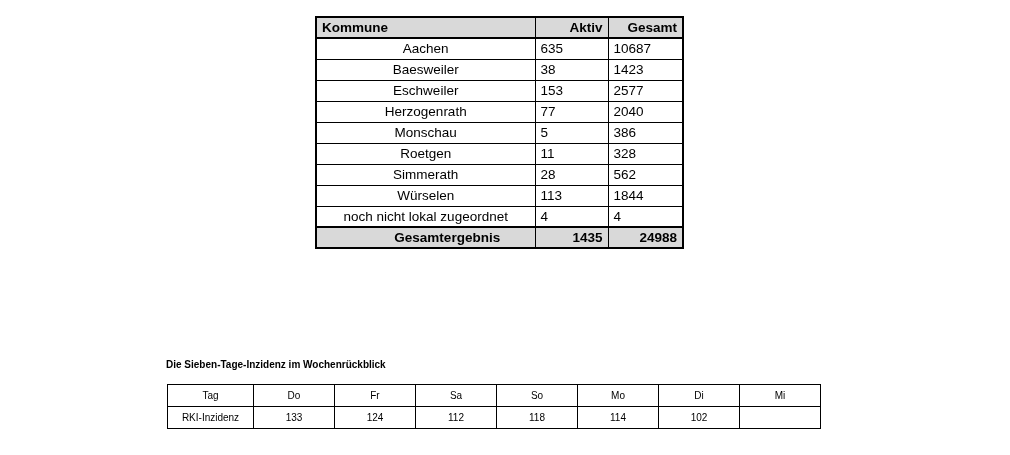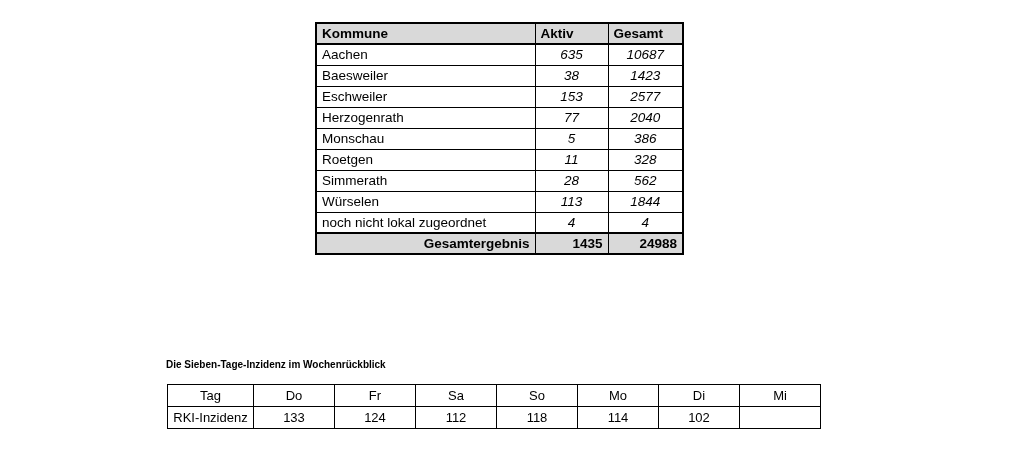--- a/index.html
+++ b/index.html
@@ -15,21 +15,21 @@
     overflow: hidden;
     font-family: "Liberation Sans", sans-serif;
     color: #000000;
     -webkit-font-smoothing: antialiased;
   }
 
   
   #kommunen-table-wrap {
     position: absolute;
     left: 315px;
-    top: 22px;
+    top: 16px;
     width: 369px;
   }
   table.grid {
     border-collapse: collapse;
     table-layout: fixed;
     width: 100%;
     background: #ffffff;
   }
   #kommunen-table {
     border: 2px solid #000000;
@@ -44,31 +44,31 @@
     box-sizing: border-box;
     white-space: nowrap;
     overflow: hidden;
   }
   #kommunen-table thead th {
     background: #d9d9d9;
     font-weight: bold;
     border-bottom: 2px solid #000000;
   }
   #kommunen-table thead th.c-name { text-align: left; }
-  #kommunen-table thead th.c-num  { text-align: left; }
-
-  #kommunen-table tbody td.c-name { text-align: left; }
-  #kommunen-table tbody td.c-num  { text-align: center; font-style: italic; }
+  #kommunen-table thead th.c-num  { text-align: right; }
+
+  #kommunen-table tbody td.c-name { text-align: center; }
+  #kommunen-table tbody td.c-num  { text-align: left; }
 
   #kommunen-table tfoot td {
     background: #d9d9d9;
     font-weight: bold;
     border-top: 2px solid #000000;
   }
-  #kommunen-table tfoot td.c-name { text-align: right; padding-left: 48px; }
+  #kommunen-table tfoot td.c-name { text-align: center; padding-left: 48px; }
   #kommunen-table tfoot td.c-num  { text-align: right; }
 
   
   #inzidenz-heading {
     position: absolute;
     left: 166px;
     top: 360px;
     font-size: 10px;
     font-weight: bold;
     line-height: 1;
@@ -80,21 +80,21 @@
     position: absolute;
     left: 167px;
     top: 384px;
     width: 653px;
   }
   #inzidenz-table {
     border: 1.5px solid #000000;
   }
   #inzidenz-table td {
     border: 1px solid #000000;
-    font-size: 13px;
+    font-size: 10px;
     line-height: 1;
     height: 22px;
     padding: 0 4px;
     box-sizing: border-box;
     text-align: center;
     white-space: nowrap;
     overflow: hidden;
   }
   #inzidenz-table td.rowlabel {
     text-align: center;

